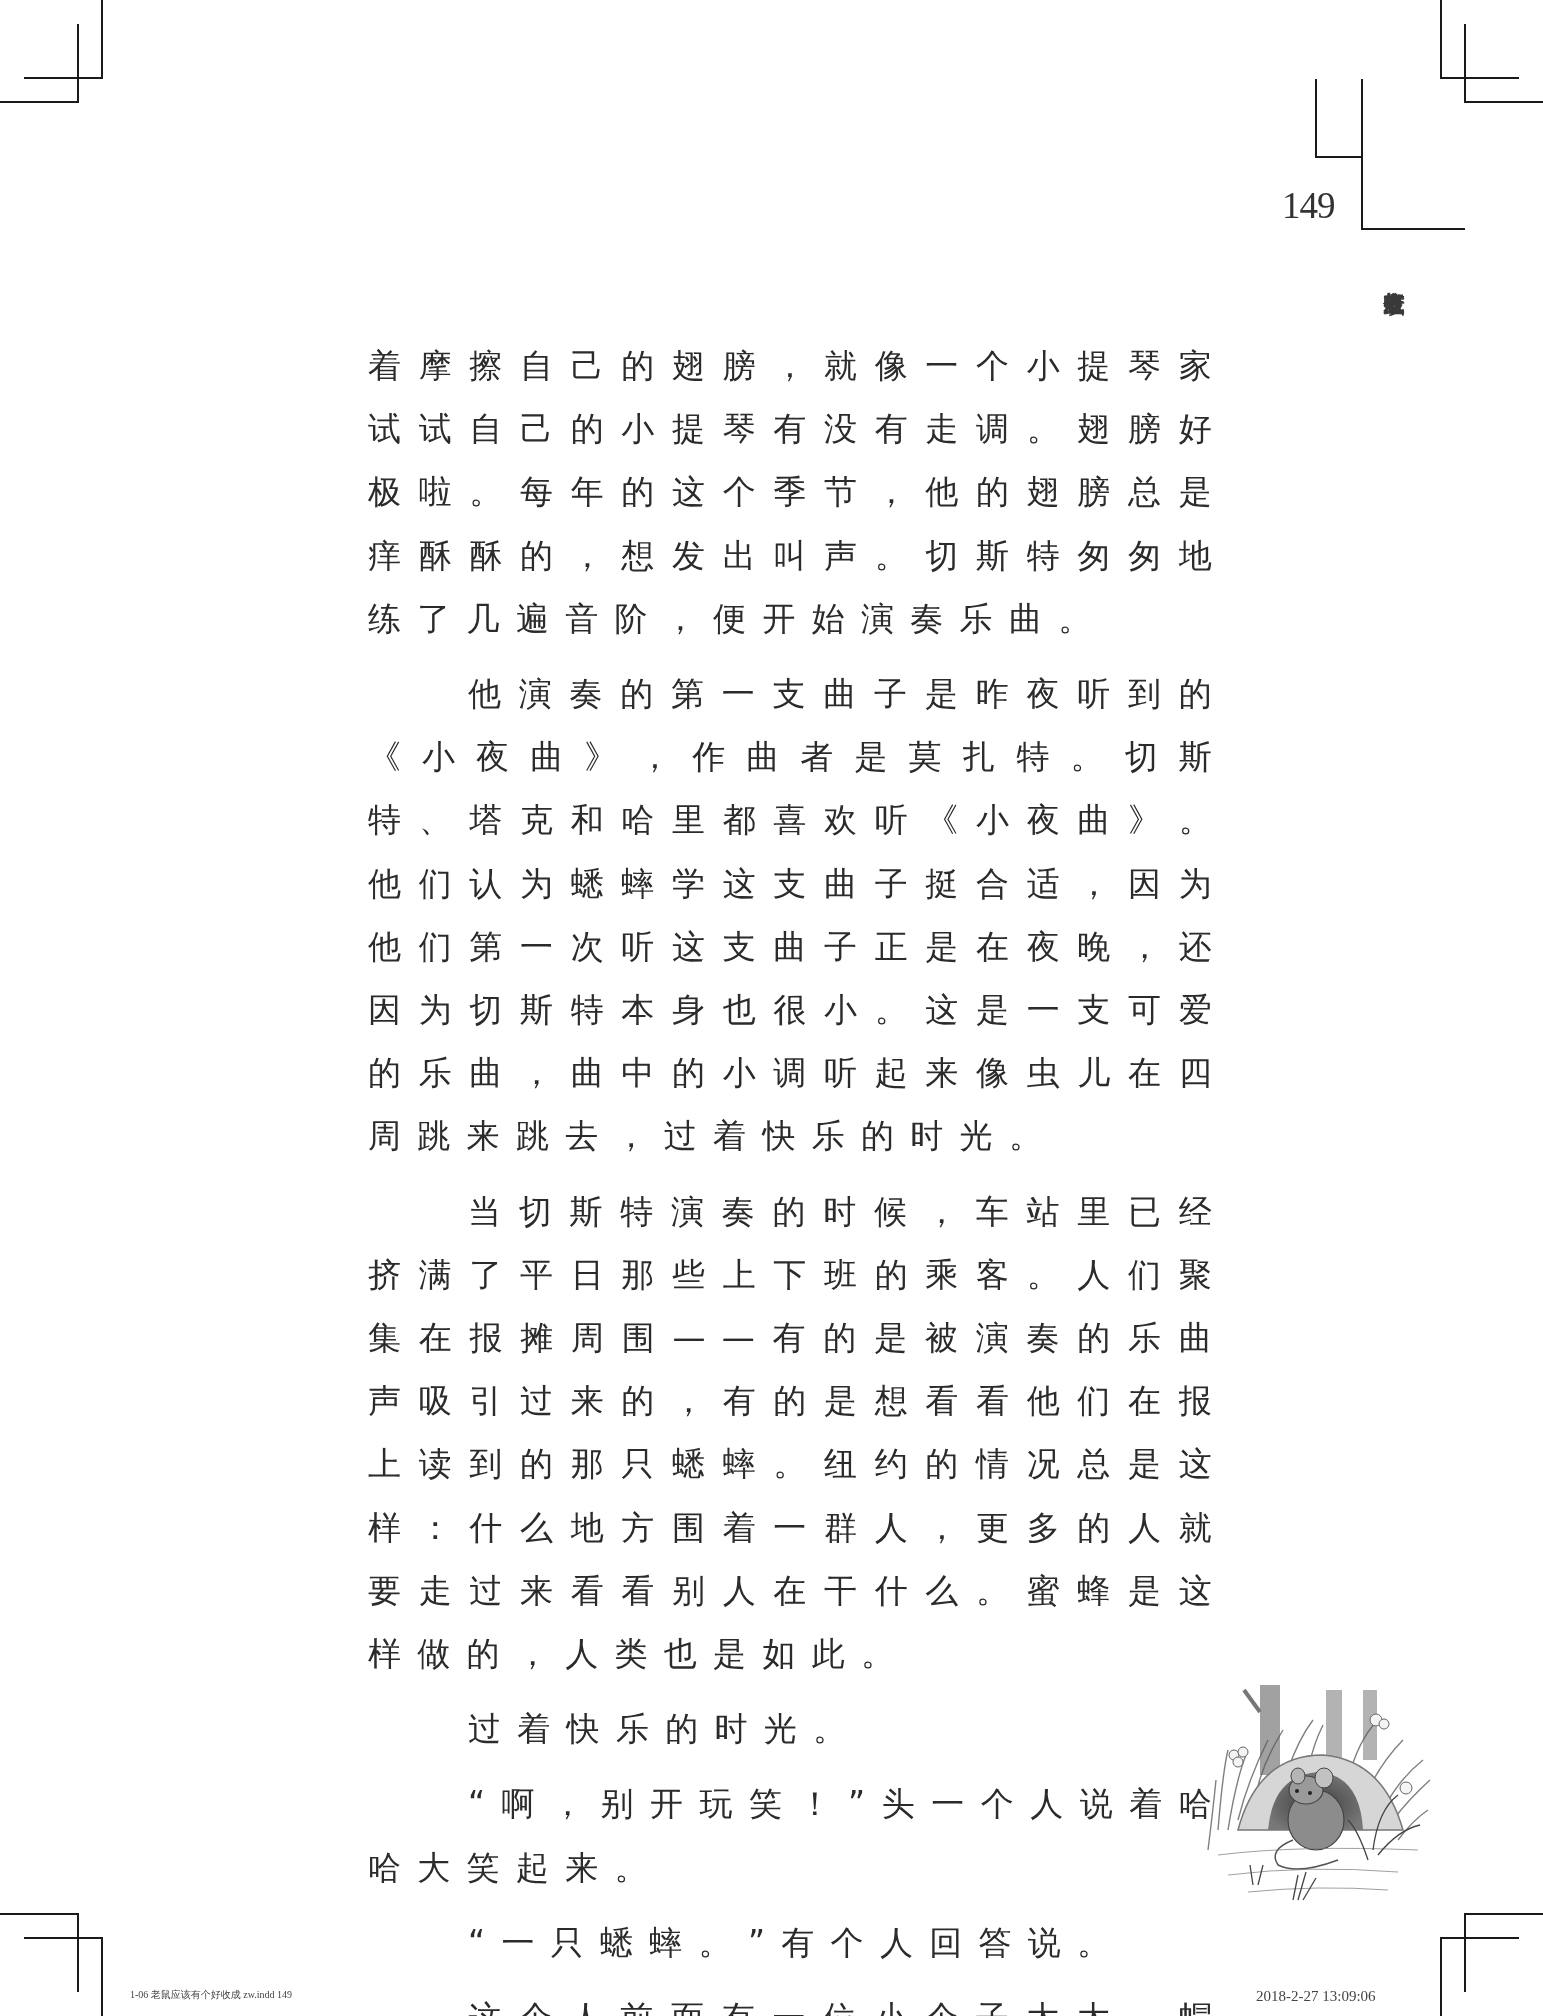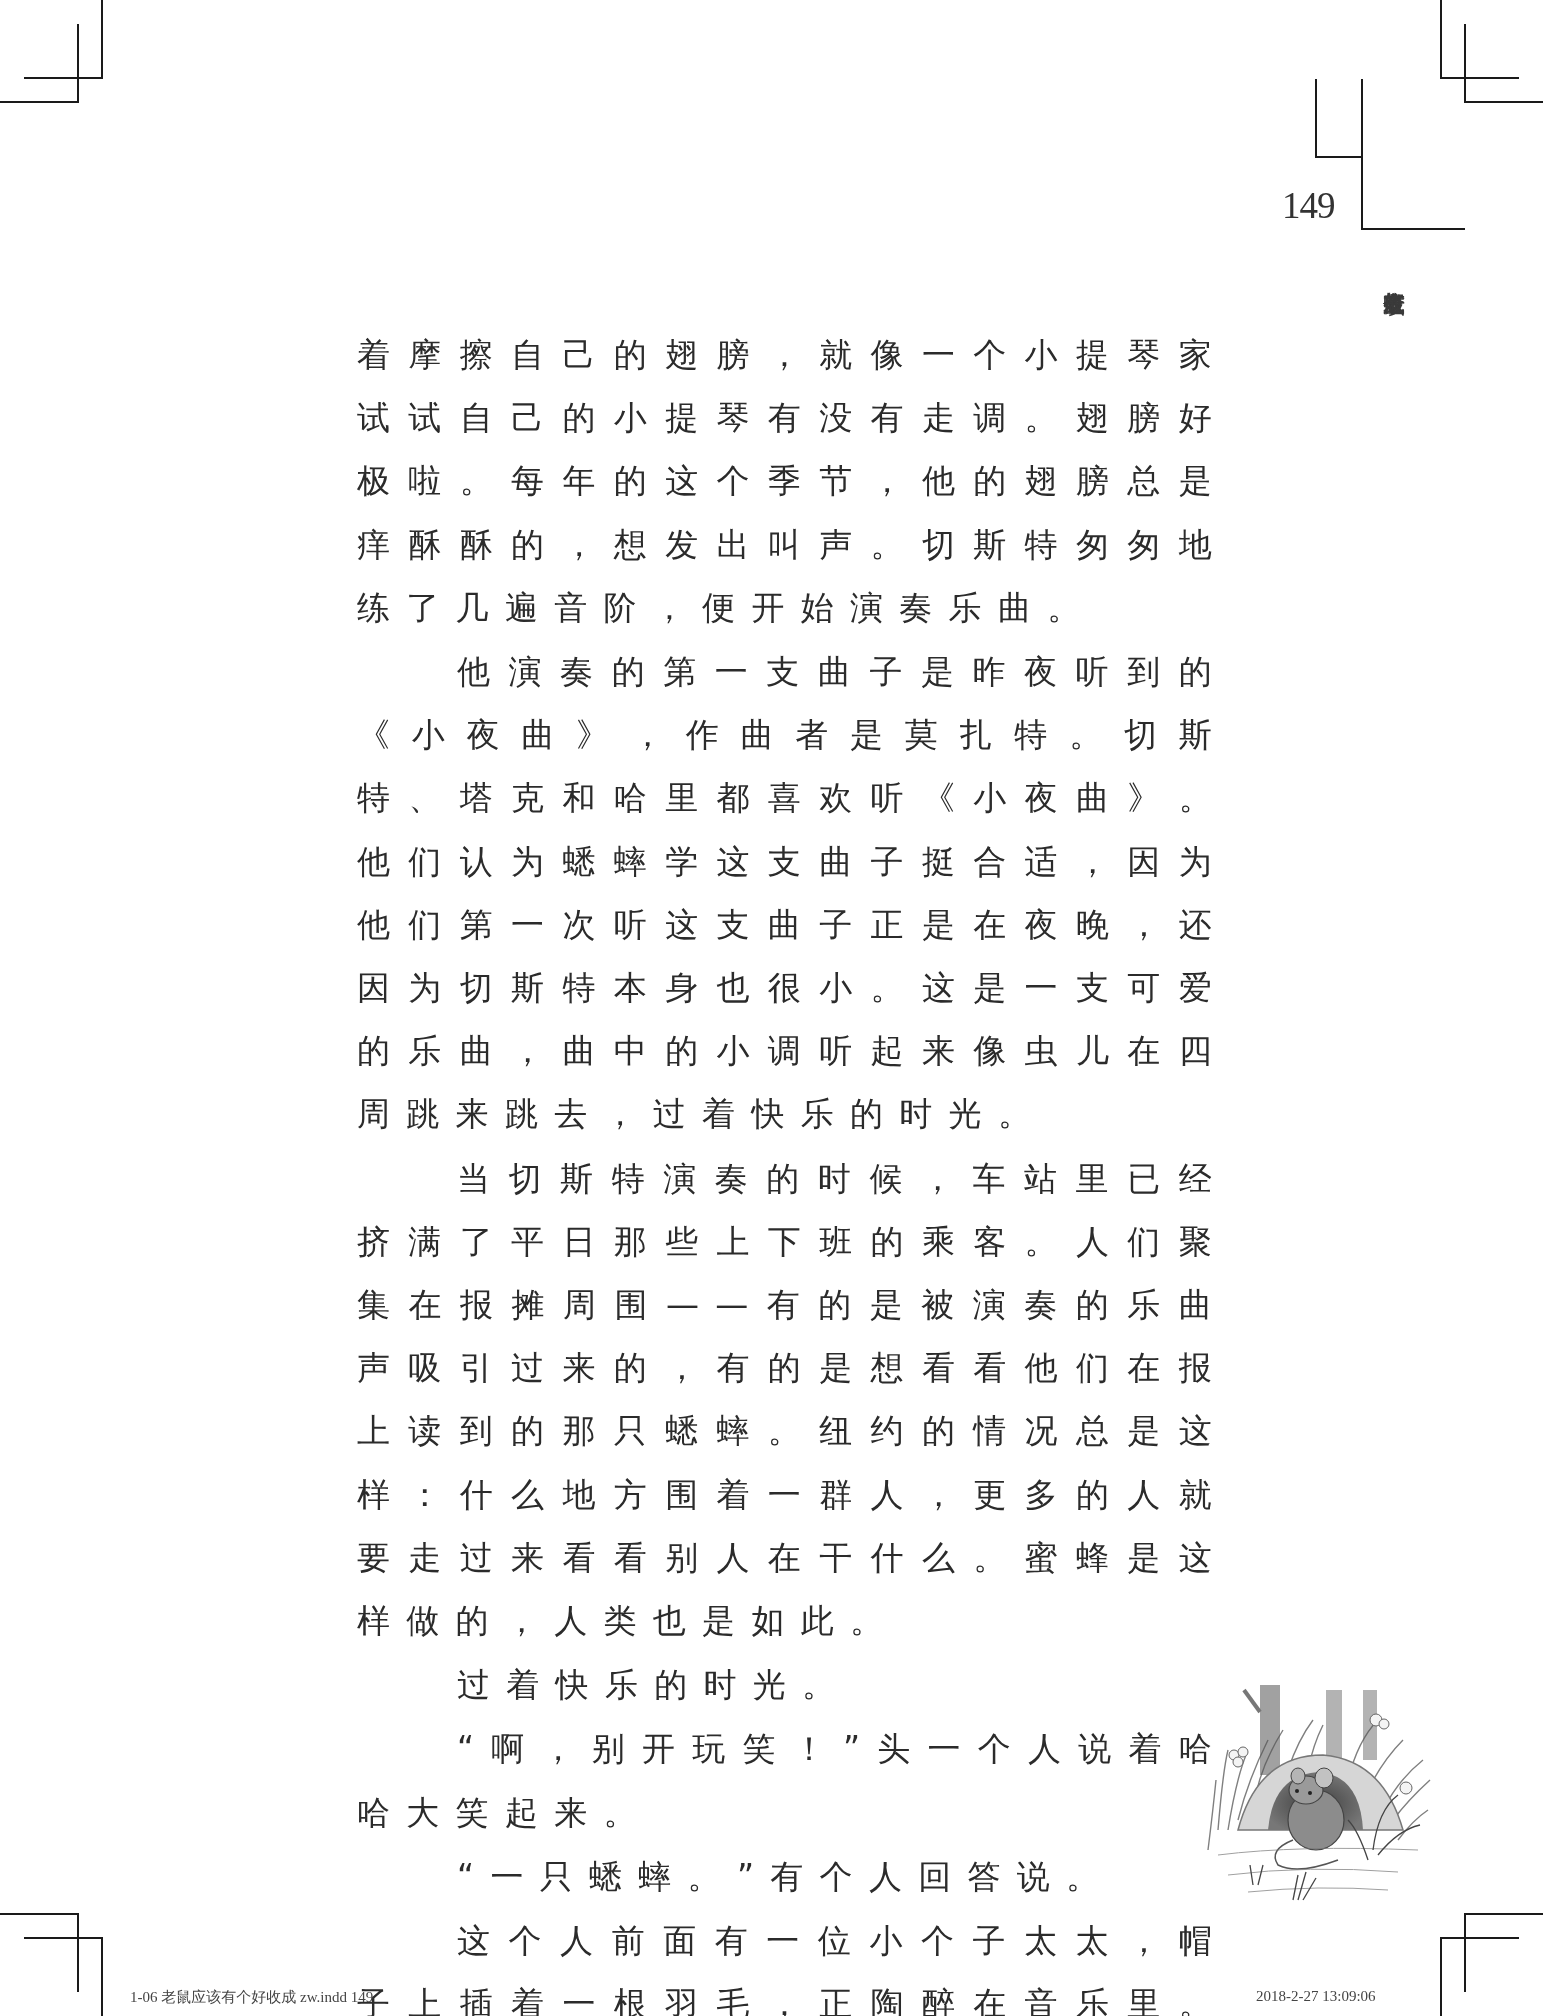--- a/index.html
+++ b/index.html
@@ -44,21 +44,21 @@
     letter-spacing: 0px;
   }
 
   .body-text {
     position: absolute;
     left: 356px;
     top: 322px;
     width: 856px;
   }
   .para {
-    margin: 1px;
+    margin: 12px;
     font-size: 33px;
     line-height: 63.2px;
     letter-spacing: 16.3px;
     color: #2b2b2b;
     text-align: justify;
     text-justify: inter-character;
     word-break: break-all;
     margin-right: -16px;
   }
   .para.indent { text-indent: 100px; }
@@ -70,21 +70,21 @@
     top: 1660px;
     width: 236px;
     height: 246px;
   }
 
   .footer-left {
     position: absolute;
     left: 130px;
     top: 1988px;
     font-family: "Liberation Serif", "DejaVu Serif", serif;
-    font-size: 15px;
+    font-size: 10px;
     color: #444;
   }
   .footer-right {
     position: absolute;
     left: 1256px;
     top: 1988px;
     font-family: "Liberation Serif", "DejaVu Serif", serif;
     font-size: 15px;
     color: #444;
   }

